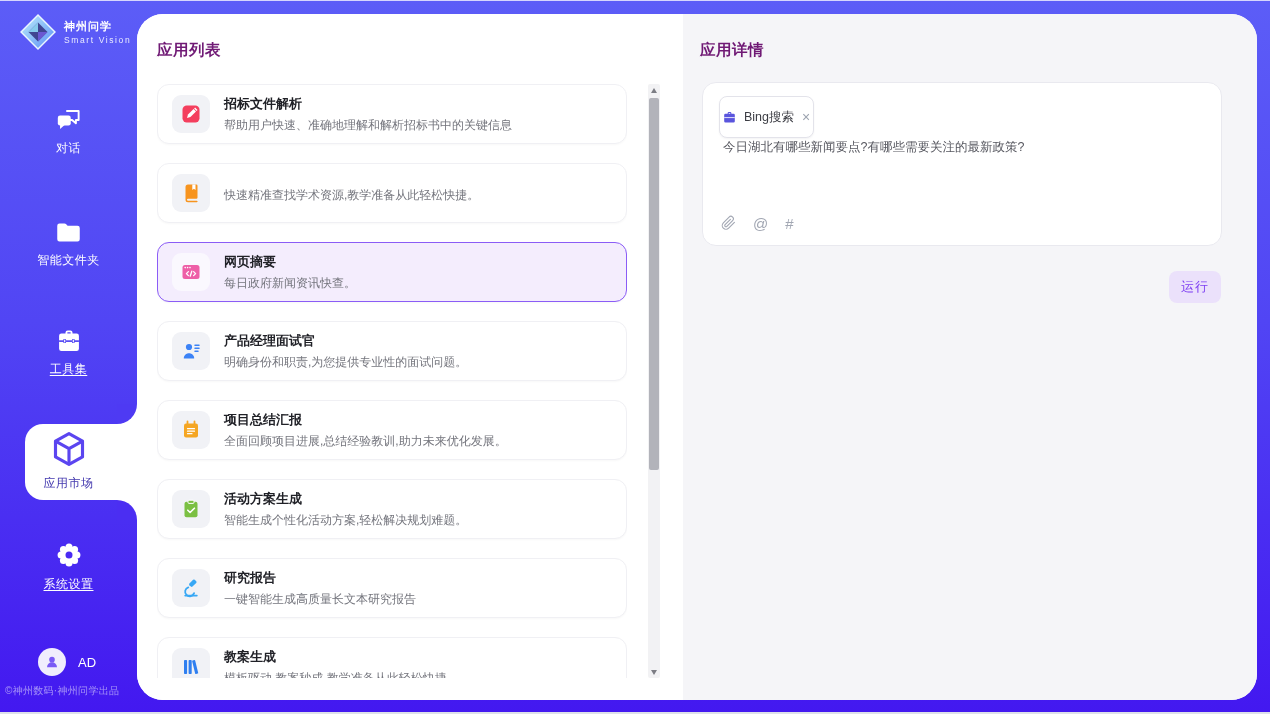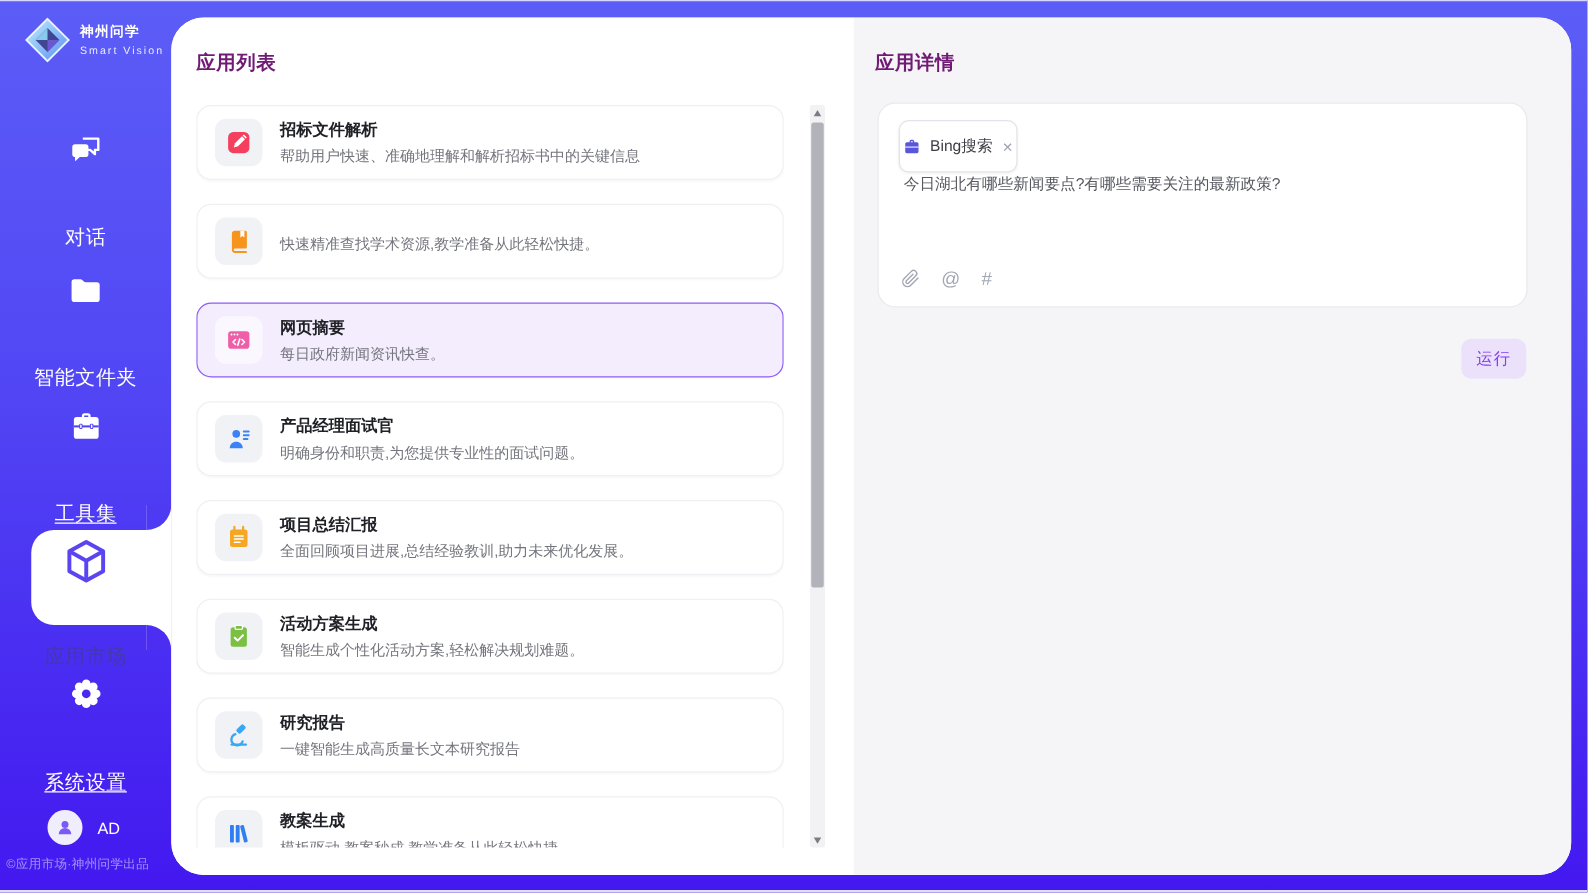--- a/index.html
+++ b/index.html
@@ -13,21 +13,21 @@
   .screen-edge-bottom{position:absolute;left:0;bottom:0;width:100%;height:2px;background:#dde1ea;z-index:60;}
 
   
   .sidebar{position:absolute;left:0;top:0;width:137px;height:714px;}
   .logo{position:absolute;left:20px;top:14px;display:flex;align-items:center;gap:8px;}
   .logo-mark{width:36px;height:36px;flex:0 0 auto;}
   .brand-name{font-size:11px;font-weight:700;color:#fff;letter-spacing:1px;line-height:17px;}
   .brand-sub{font-size:8.5px;color:#e8eaff;letter-spacing:1.6px;line-height:11px;}
 
   .nav-item{position:absolute;left:0;width:137px;display:flex;flex-direction:column;align-items:center;gap:7px;cursor:pointer;z-index:5;}
-  .nav-item .nav-label{font-size:16px;color:#fff;letter-spacing:.5px;margin-top:40px;}
+  .nav-item .nav-label{font-size:12px;color:#fff;letter-spacing:.5px;}
   .nav-item.underlined .nav-label{text-decoration:underline;text-underline-offset:2px;}
   .nav-item.active .nav-label{color:#4338ae;font-weight:500;}
 
   .nav-pill{position:absolute;left:25px;top:424px;width:112px;height:76px;background:#fff;border-radius:18px 0 0 18px;z-index:3;}
   .fillet{position:absolute;left:117px;width:20px;height:20px;background:#fff;z-index:3;}
   .fillet.f-top{top:404px;}
   .fillet.f-top::before{content:"";position:absolute;inset:0;background:#4e3af3;border-bottom-right-radius:20px;}
   .fillet.f-bot{top:500px;}
   .fillet.f-bot::before{content:"";position:absolute;inset:0;background:#4b2ef2;border-top-right-radius:20px;}
 
@@ -156,21 +156,21 @@
   <div class="user-row">
     <div class="avatar">
       <svg width="16" height="16" viewBox="0 0 24 24">
         <circle cx="12" cy="8.5" r="4.2" fill="#7a5af5"></circle>
         <path d="M4.5 20a7.5 7.5 0 0115 0z" fill="#7a5af5"></path>
       </svg>
     </div>
     <div class="user-name">AD</div>
   </div>
 
-  <div class="copyright">©应用市场·神州问学出品</div>
+  <div class="copyright">©神州数码·神州问学出品</div>
 </div>
 
 <div class="main-panel">
 
   <div class="list-pane">
     <div class="pane-title">应用列表</div>
 
     <div class="cards">
 
       <div class="card">

